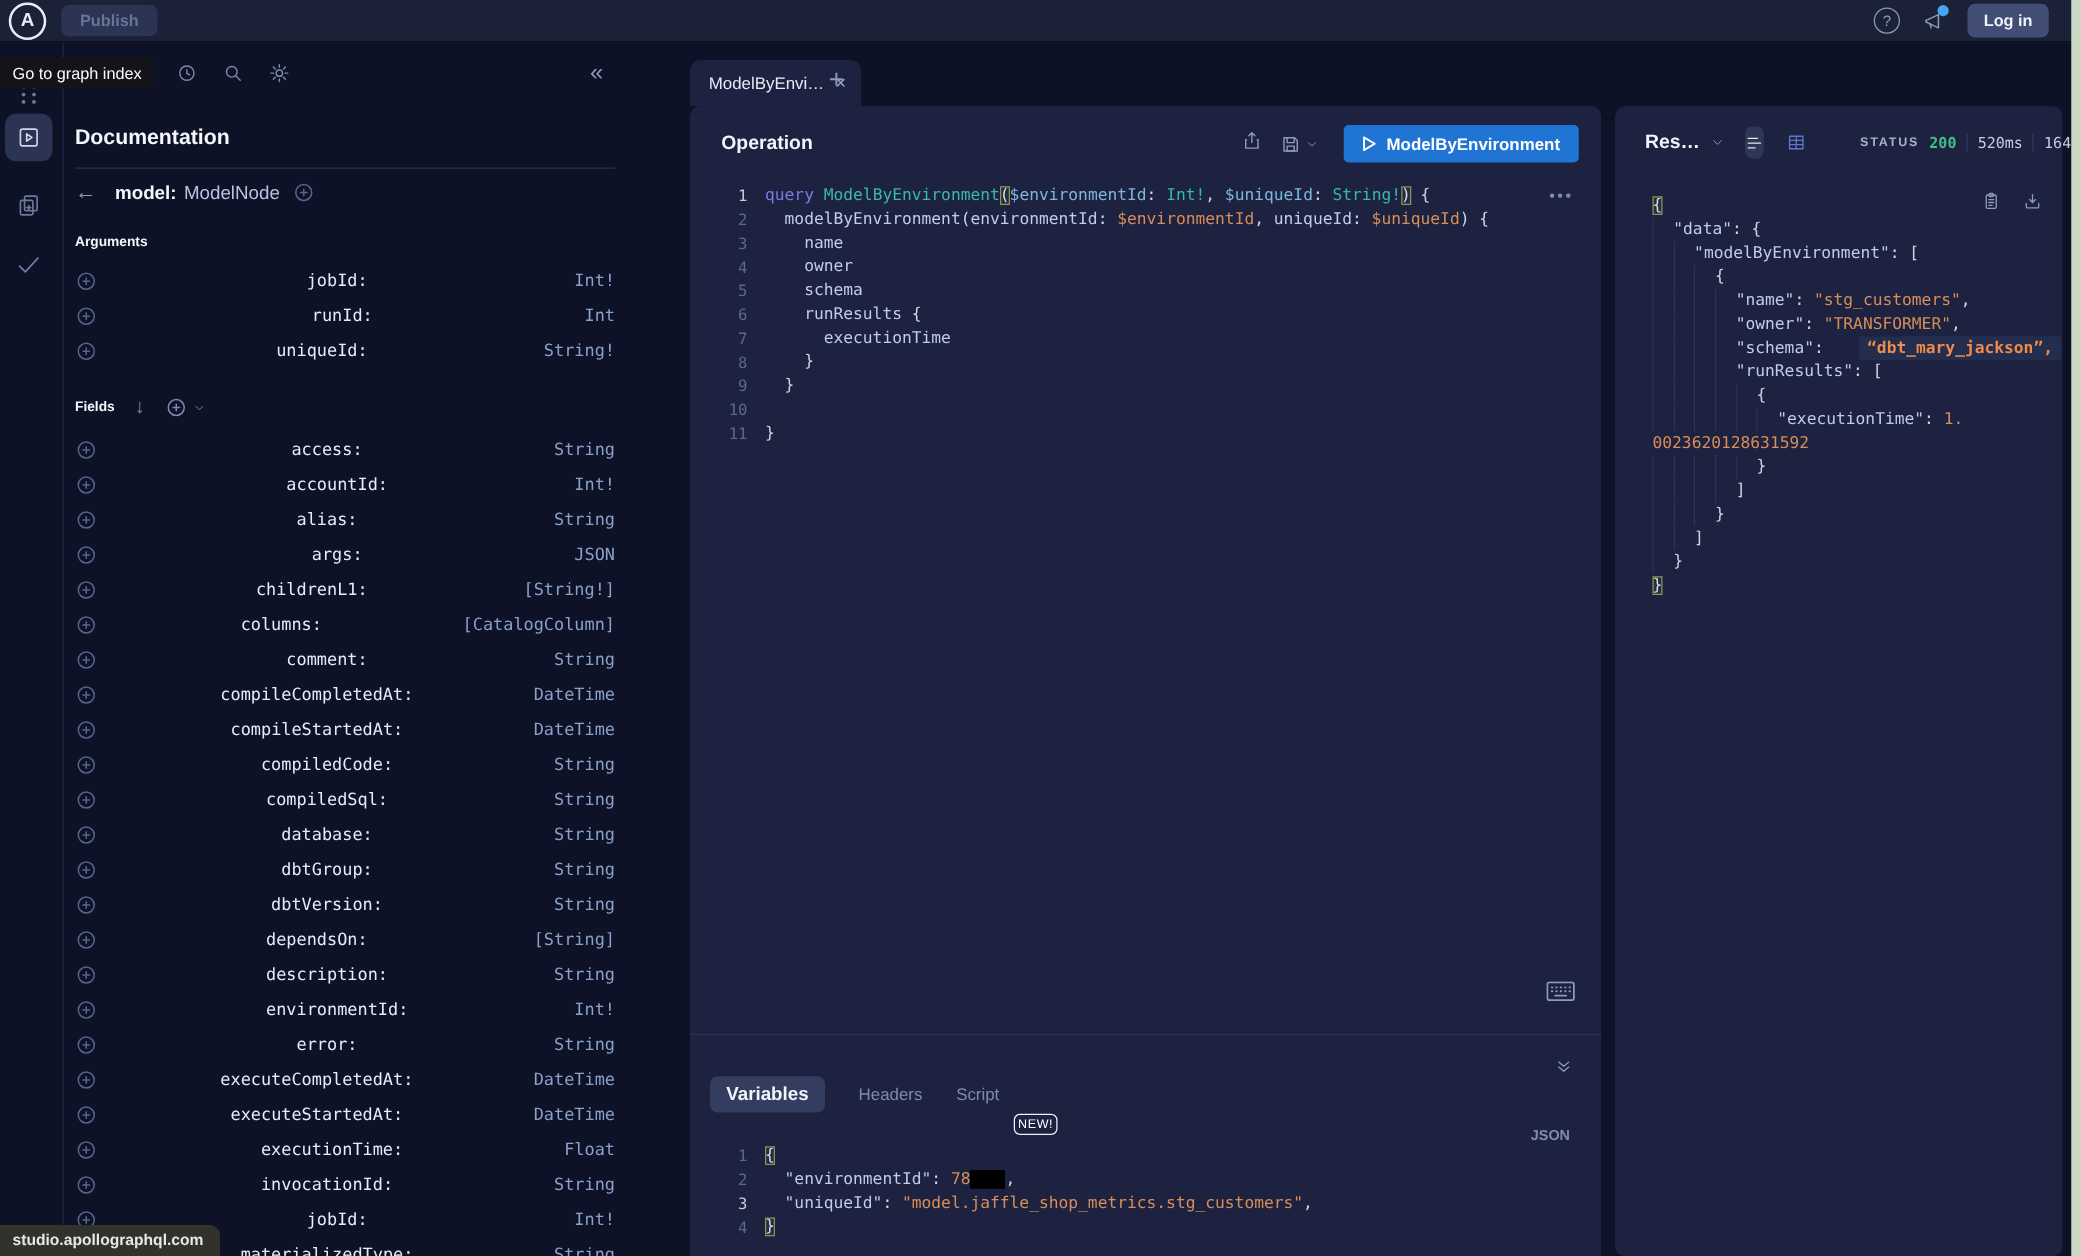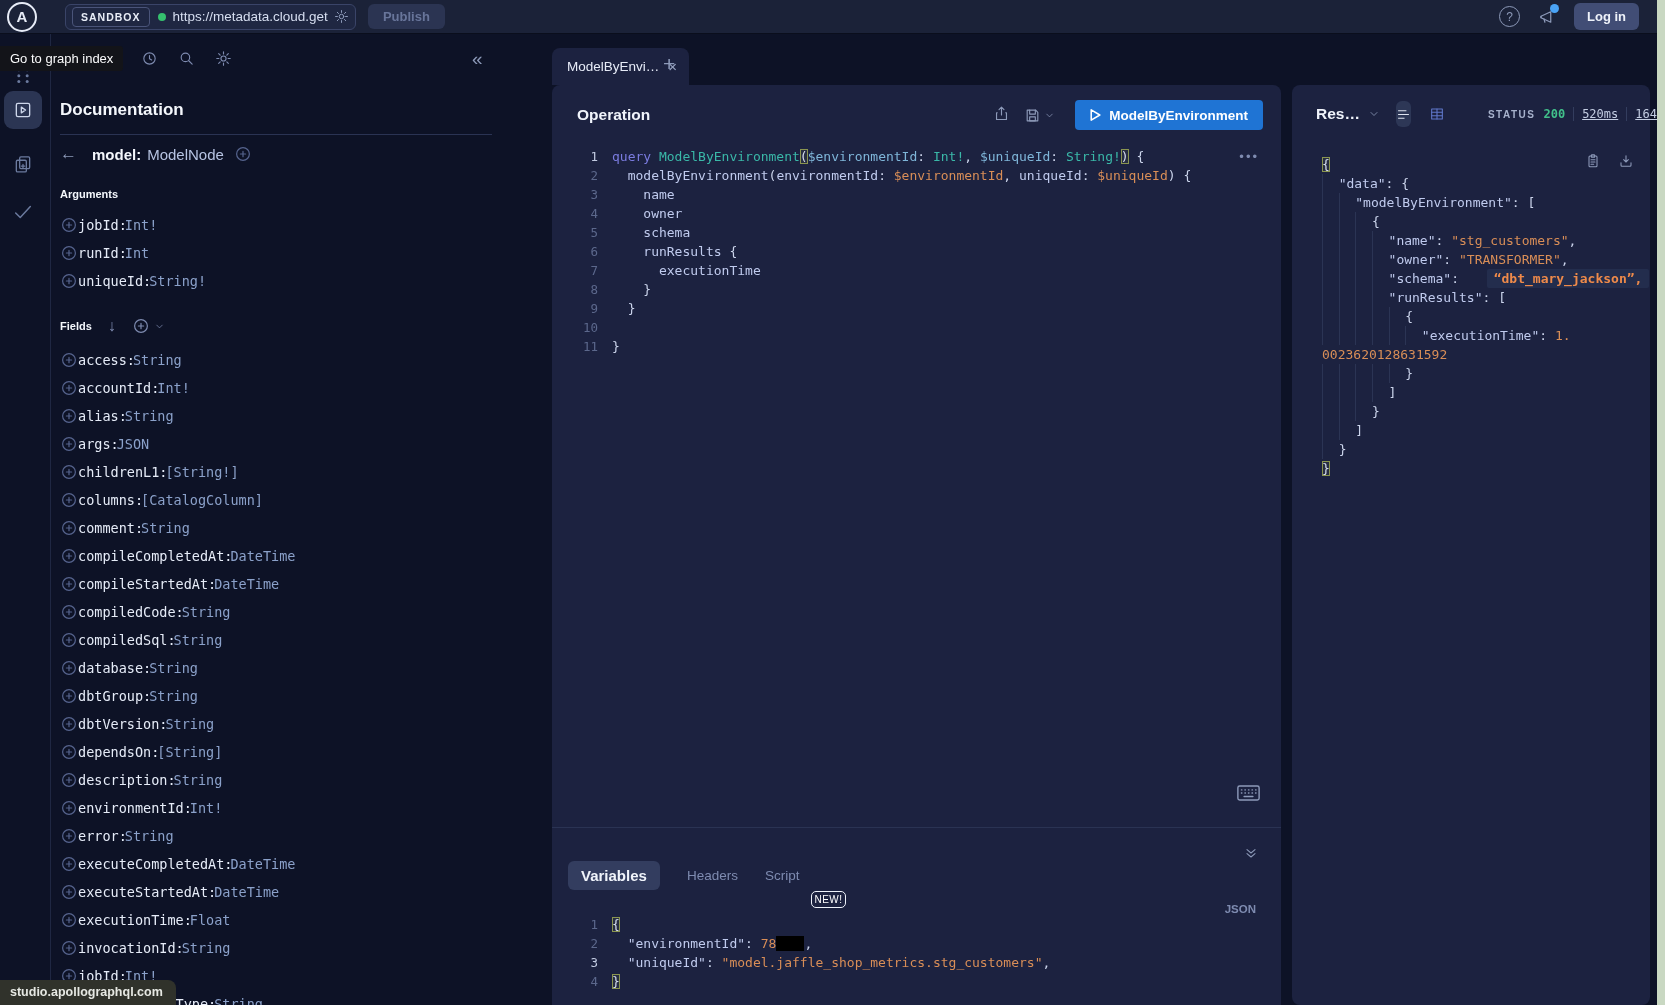--- a/index.html
+++ b/index.html
@@ -49,21 +49,21 @@
   .docs{position:absolute;left:60px;top:100px;width:432px;}
   .docs-title{font-size:17px;font-weight:600;color:#f4f7fc;}
   .docs-div{border-bottom:1px solid #2a3353;margin-top:14px;}
   .crumb{display:flex;align-items:center;margin-top:9px;gap:10px;}
   .crumb .back{color:#8d9ab9;font-size:17px;width:22px;}
   .crumb .cf{color:#f4f7fc;font-weight:bold;font-size:15px;}
   .crumb .ct{color:#b6c3e2;font-size:15px;margin-left:-4px;}
   .sec-title{font-size:11px;font-weight:bold;color:#f4f7fc;}
   .args-head{margin-top:24px;}
   .rows{margin-top:11px;}
-  .drow{height:28px;display:flex;align-items:center;gap:0;}
+  .drow{height:28px;display:flex;align-items:center;gap:28px;justify-content:space-between;}
   .pc{color:#56648e;display:flex;flex:none;}
   .fname{color:#e6ecf8;font-size:13.5px;}
   .fname::after{content:":";color:#e6ecf8;}
   .ftype{color:#8ba1ca;font-size:13.5px;margin-left:-2px;}
   .fields-head{margin-top:22px;display:flex;align-items:center;gap:16px;color:#7e8bb0;}
 
   
   .card{position:absolute;background:#1c2240;border-radius:8px;}
   .op-card{left:552px;top:85px;width:729px;height:998px;}
   .resp-card{left:1292px;top:85px;width:358px;height:920px;}
@@ -116,46 +116,35 @@
   .resp-head{display:flex;align-items:center;height:58px;padding:0 14px 0 24px;gap:8px;}
   .resp-title{font-size:15.5px;font-weight:bold;color:#f0f4fb;}
   .resp-caret{color:#8d9ab9;display:flex;}
   .view-pill{background:#2d3756;border-radius:6px;width:28px;height:26px;display:flex;
              align-items:center;justify-content:center;color:#dfe5f1;margin-left:8px;}
   .view-table{color:#5f77c9;display:flex;margin-left:10px;}
   .statgrp{margin-left:auto;display:flex;align-items:center;gap:8px;}
   .stat-label{color:#a7b2cc;font-size:10px;font-weight:bold;letter-spacing:1.5px;margin-left:35px;}
   .stat-200{color:#41c08a;font-size:12px;font-weight:bold;font-family:"DejaVu Sans Mono",monospace;}
   .vsep{width:1px;height:14px;background:#333d5e;}
-  .stat-num{color:#c3cde2;font-size:12px;font-family:"DejaVu Sans Mono",monospace;text-decoration:underline;}
+  .stat-num{color:#c3cde2;font-size:12px;font-family:"DejaVu Sans Mono",monospace;}
   .resp-body{position:absolute;left:0;top:62px;right:0;bottom:0;}
   .resp-code{position:absolute;left:30px;top:8px;right:0;}
   .resp-actions{position:absolute;right:16px;top:6px;display:flex;gap:17px;color:#8d9ab9;z-index:3;}
 
   .edge-strip{position:absolute;right:0;top:0;width:8px;height:1005px;background:#c9d8c2;z-index:60;}
   .ic{stroke:currentColor;fill:none;stroke-width:1.6;stroke-linecap:round;stroke-linejoin:round;}
 </style>
 </head>
 <body>
 
 <div class="topbar">
   <div class="logo">
       <span>A</span>
     </div>
-  <div class="urlgroup">
-    <span class="sandbox-chip">SANDBOX</span>
-    <span class="greendot"></span>
-    <span class="url">https://metadata.cloud.get</span>
-    <span class="urlgear">
-      <svg class="ic" width="15" height="15" viewBox="0 0 24 24">
-          <circle cx="12" cy="12" r="3.6"></circle>
-          <path d="M12 2.5v3M12 18.5v3M2.5 12h3M18.5 12h3M5.2 5.2l2.1 2.1M16.7 16.7l2.1 2.1M18.8 5.2l-2.1 2.1M7.3 16.7l-2.1 2.1"></path>
-        </svg>
-    </span>
-  </div>
   <div class="publish">Publish</div>
   <div class="topbar-right">
     <div class="qmark">?</div>
     <div class="mega">
       <svg class="ic" width="18" height="18" viewBox="0 0 24 24">
           <path d="M4 11l13-6v14L4 13v-2z"></path>
           <path d="M4 11v2M8 14.5l1.2 4.5"></path>
         </svg>
       <span class="megadot"></span>
     </div>

